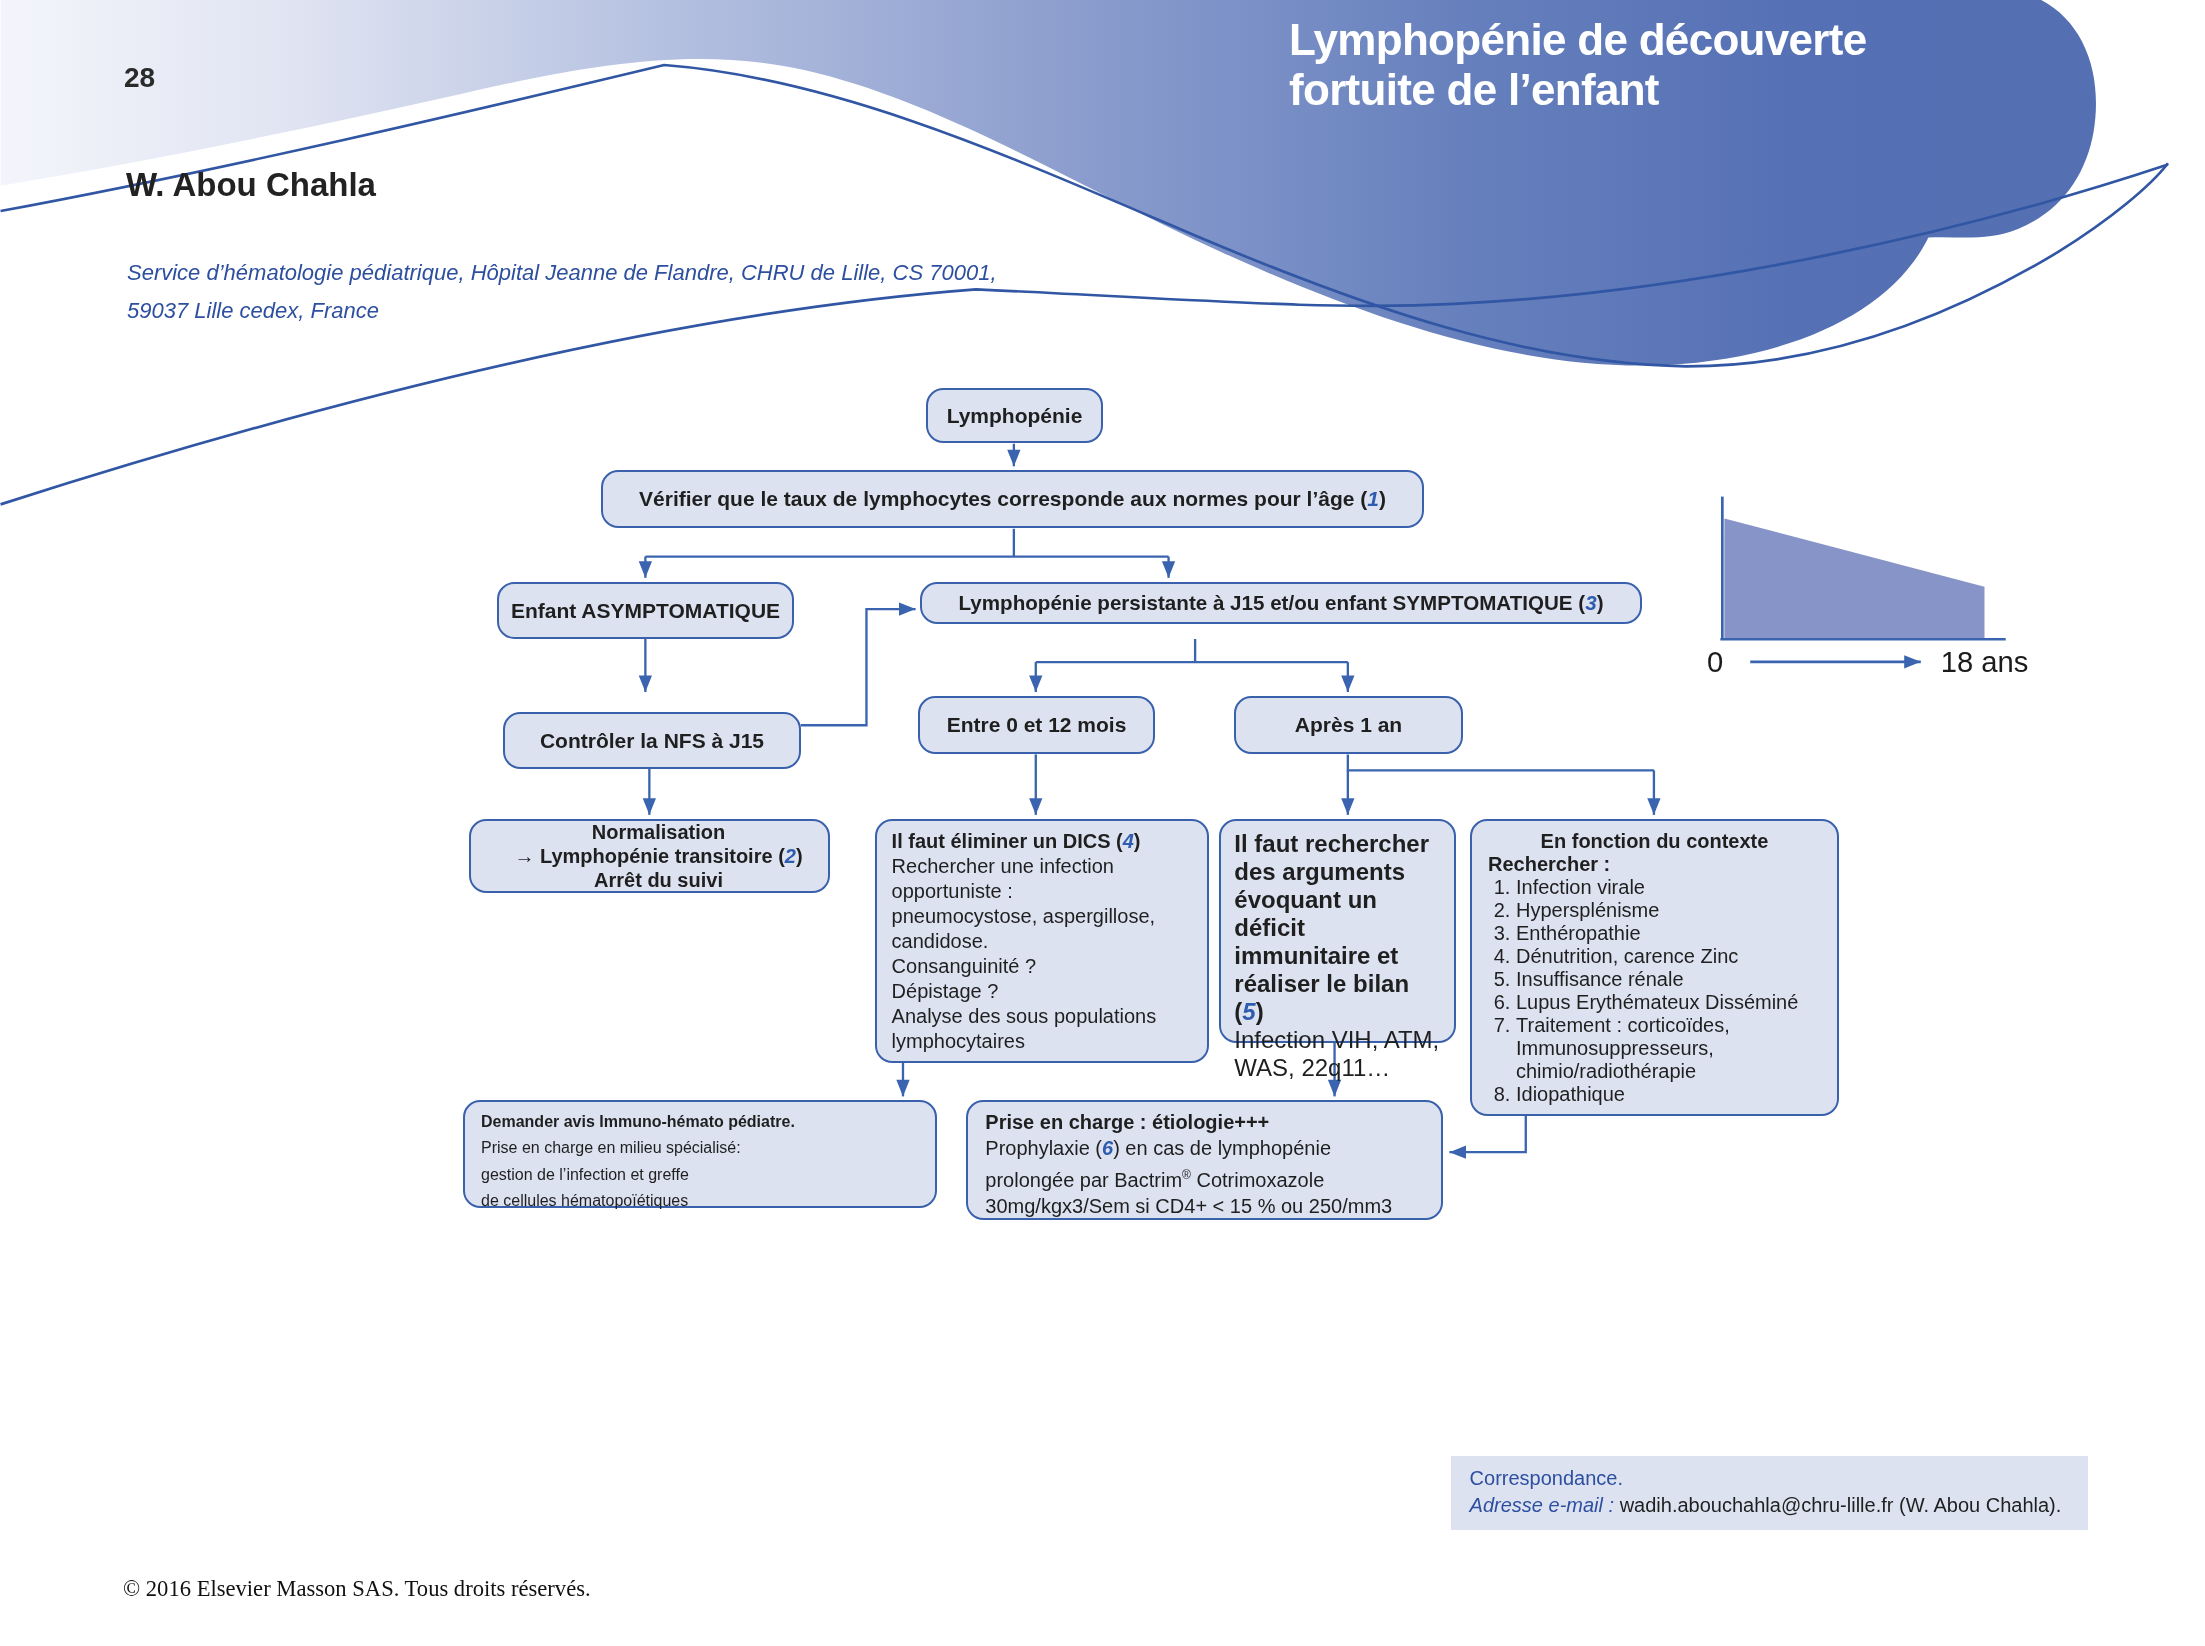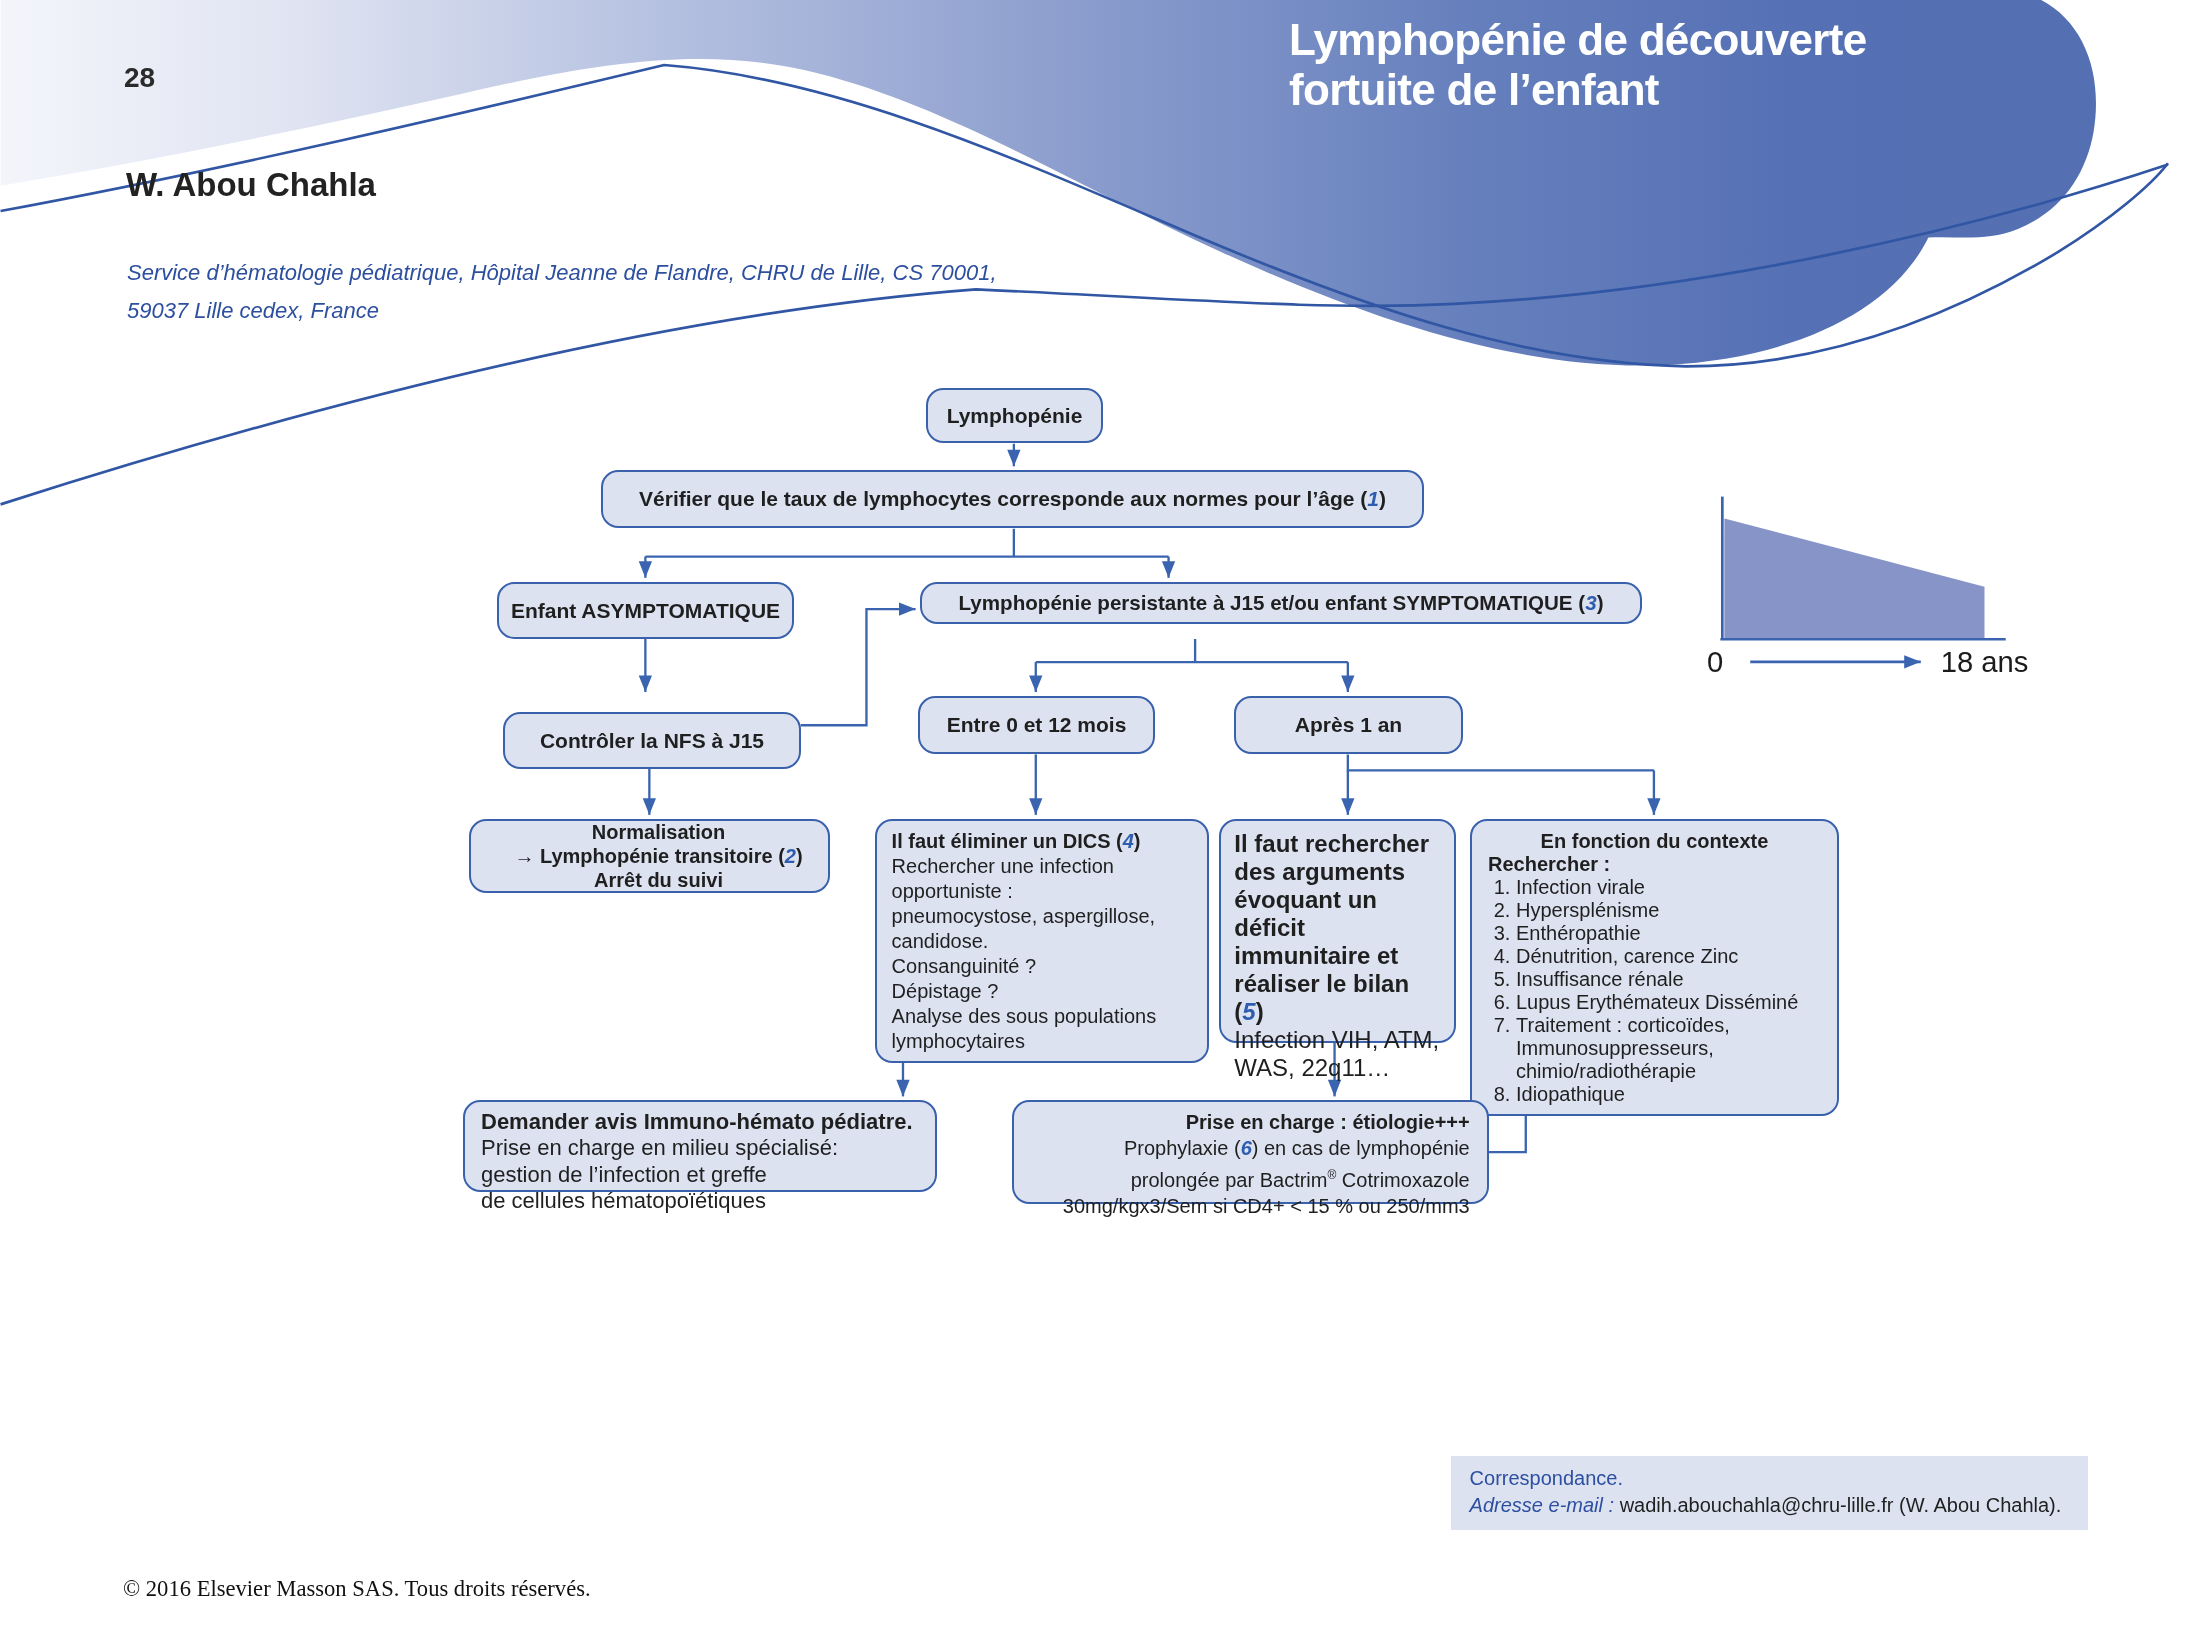--- a/index.html
+++ b/index.html
@@ -45,24 +45,24 @@
     display:flex;flex-direction:column;align-items:center;justify-content:center;
     font-size:20px;font-weight:bold;line-height:24px;text-align:center;padding-left:18px;}
   #box-dics       {left:875px;top:819px;width:334px;height:244px;
     padding:8px 14.6px;font-size:20px;line-height:25px;}
   #box-bilan      {left:1219px;top:819px;width:237px;height:224px;
     padding:9.3px 13.3px;font-size:24px;line-height:28px;}
   #box-contexte   {left:1470px;top:819px;width:369px;height:297px;
     padding:9.3px 16px;font-size:20px;line-height:23px;}
   #box-contexte .ctx-title{text-align:center;font-weight:bold;}
   #box-contexte ol{margin:0;padding-left:28px;}
-  #box-demander   {left:463px;top:1100px;width:474px;height:92px;
-    padding:6.6px 16px;font-size:22px;line-height:26.6px;}
-  #box-prise      {left:1012px;top:1100px;width:477px;height:104px;
-    padding:6.6px 17.3px;font-size:20px;line-height:26.6px;text-align:right;}
+  #box-demander   {left:463px;top:1100px;width:474px;height:108px;
+    padding:6.6px 16px;font-size:16px;line-height:26.6px;}
+  #box-prise      {left:966px;top:1100px;width:477px;height:120px;
+    padding:6.6px 17.3px;font-size:20px;line-height:26.6px;}
   sup{font-size:12px;}
 
   
   #age-chart{position:absolute;left:1687px;top:478px;}
   #age-chart text{font-family:"Liberation Sans","DejaVu Sans",sans-serif;fill:#1b1b1b;}
 
   
   .correspondence{
     position:absolute;left:1451px;top:1456px;width:637px;height:74px;box-sizing:border-box;
     background:#dde2f1;padding:8.6px 18.6px;font-size:20px;line-height:27px;color:#1f1f1f;

